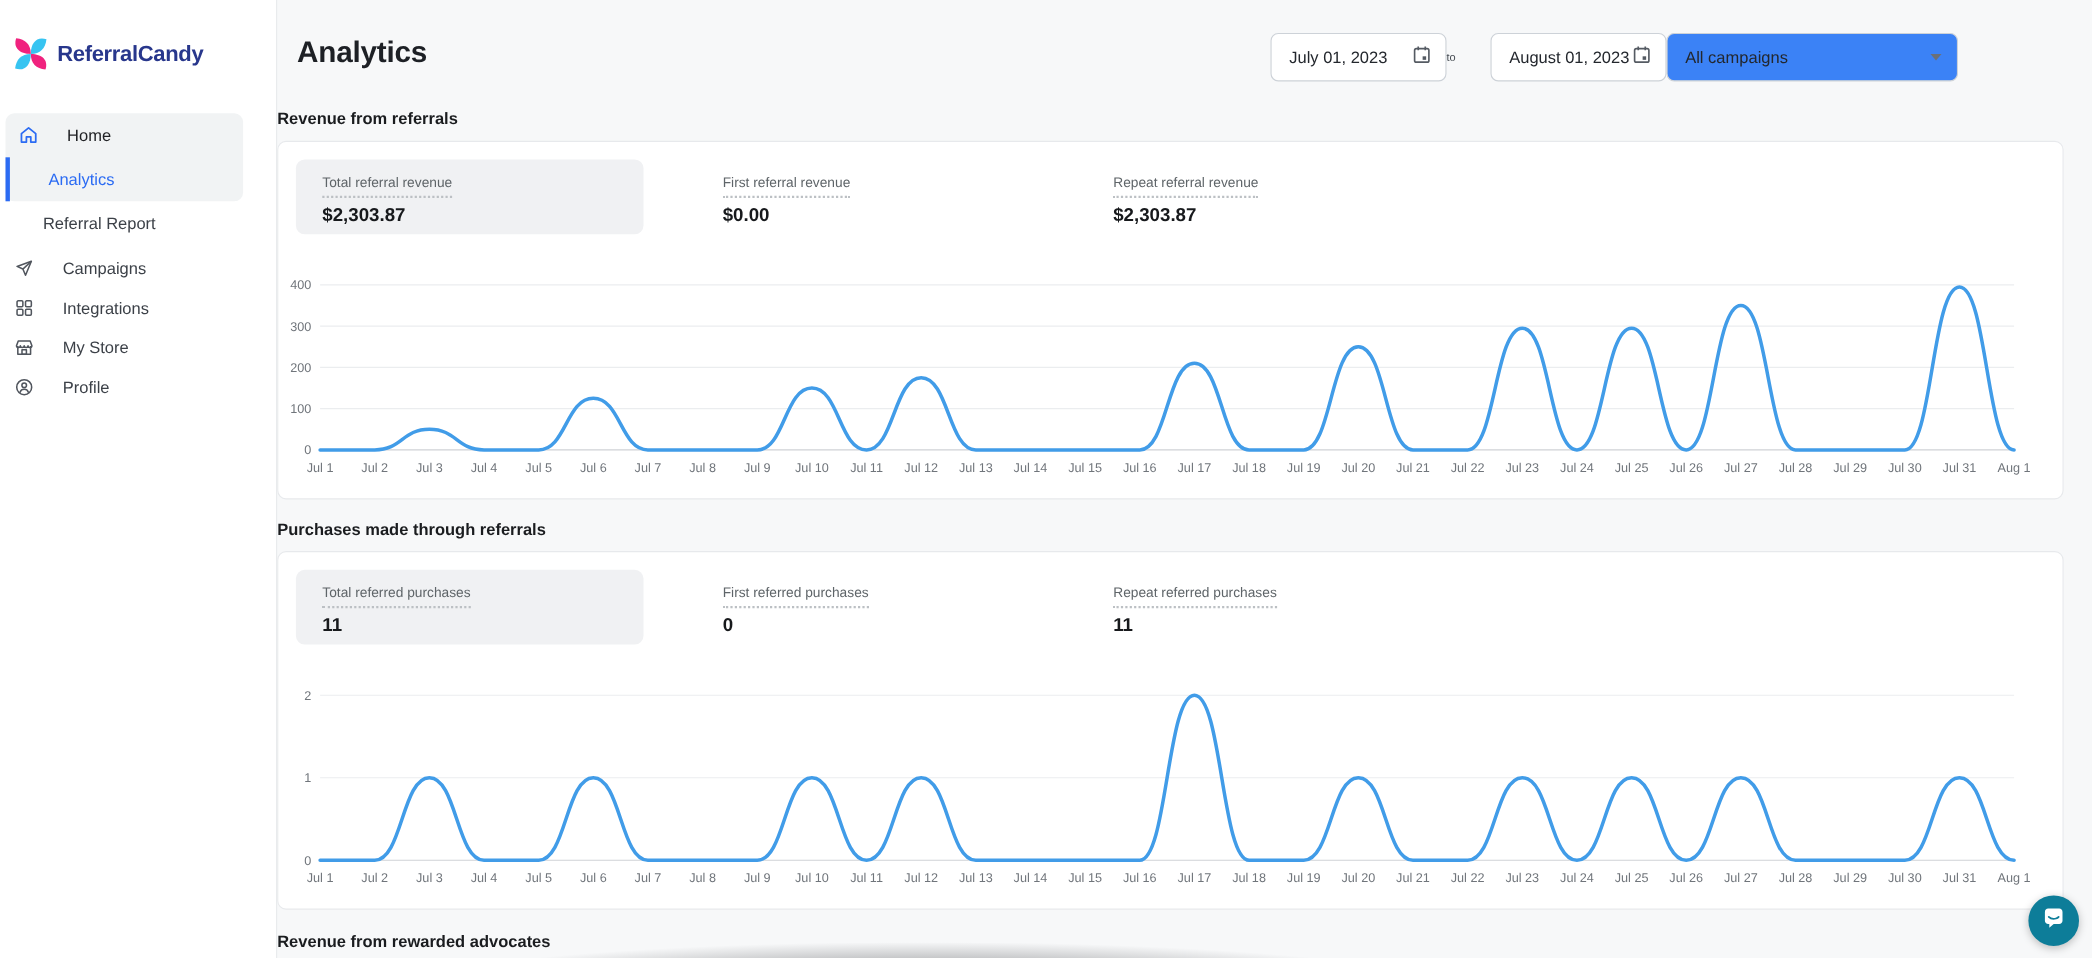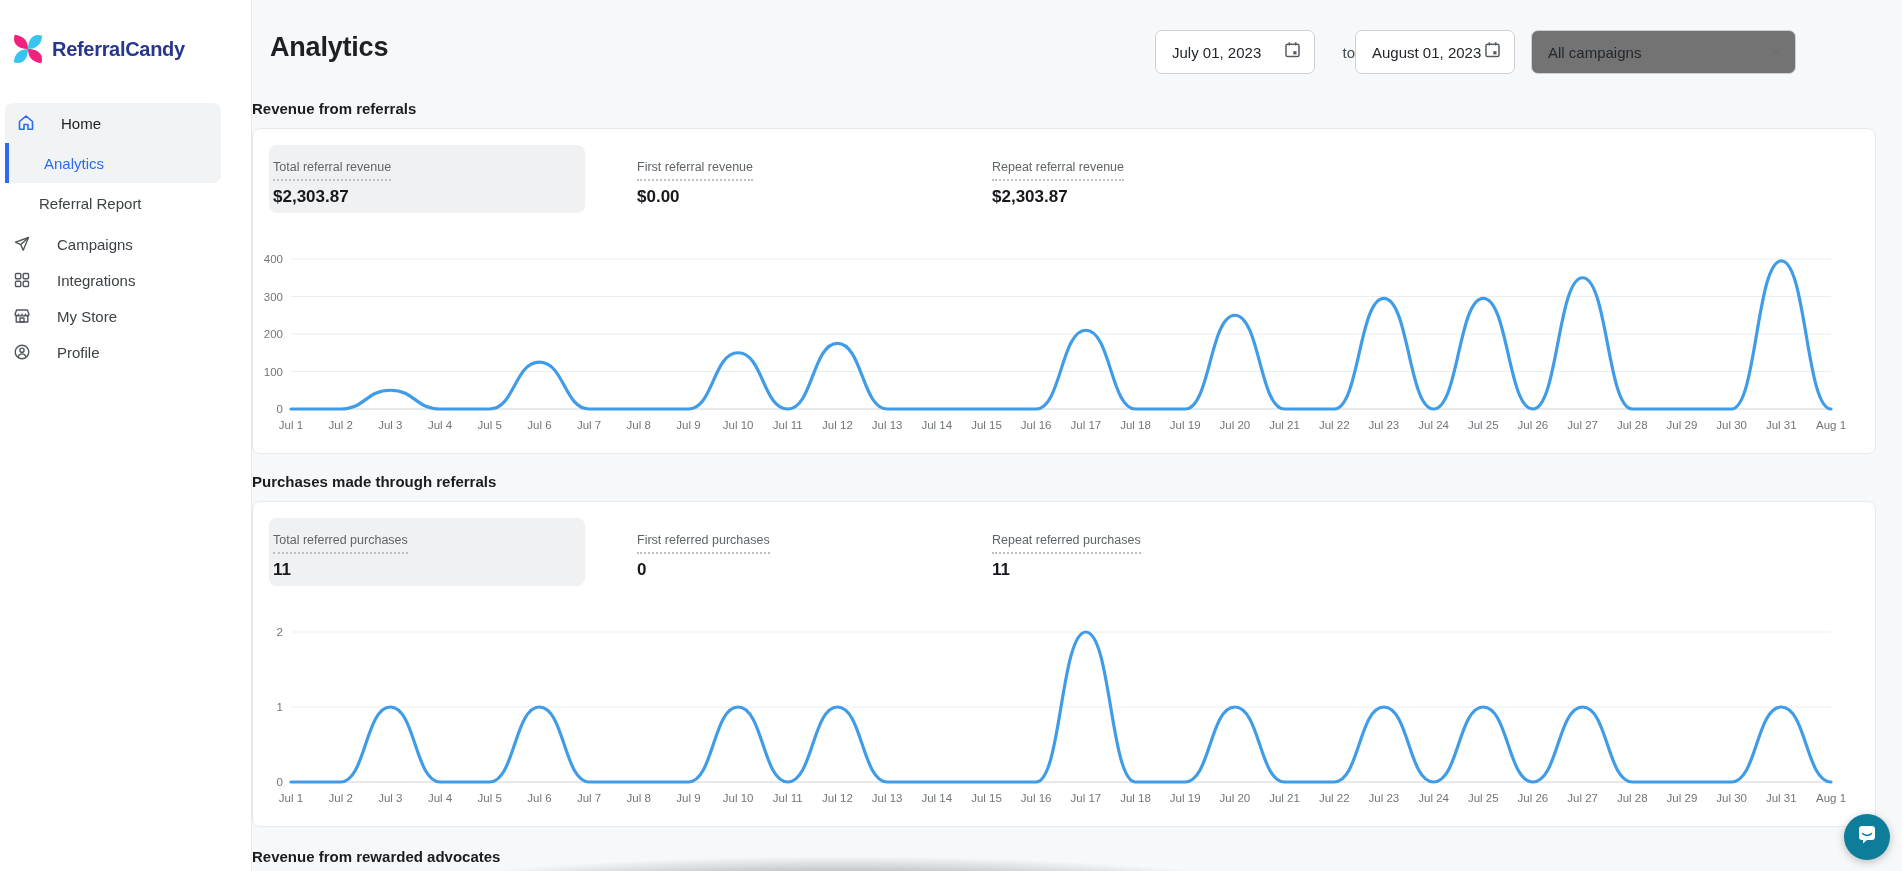--- a/index.html
+++ b/index.html
@@ -20,29 +20,29 @@
   .row-analytics::before { content:""; position:absolute; left:0; top:0; bottom:0; width:4px; background:#2b6bf3; }
   .row-top { height:36px; padding-left:13px; }
 
   
   .main { position:absolute; left:226px; top:0; width:1676px; height:871px; }
   .page-title { position:absolute; left:44px; top:32px; font-size:27px; font-weight:600; color:#1d2025; letter-spacing:-0.2px; }
 
   .controls { position:absolute; left:929px; top:30px; display:flex; align-items:center; }
   .date-box { width:160px; height:44px; background:#fff; border:1px solid #cdd2d8; border-radius:7px; display:flex; align-items:center; justify-content:space-between; padding:0 13px 0 16px; cursor:pointer; }
   .date-text { font-size:15px; color:#23272d; }
-  .to-label { width:40px; text-align:right; font-size:15px; color:#444a51; }
-  .select-box { margin-left:16px; width:265px; height:44px; background:#737373; border:1px solid #cdd2d8; border-radius:7px; display:flex; align-items:center; justify-content:space-between; padding:0 14px 0 16px; cursor:pointer; }
+  .to-label { width:40px; text-align:left; font-size:10px; color:#444a51; }
+  .select-box { width:265px; height:44px; background:#3b82f6; border:1px solid #cdd2d8; border-radius:7px; display:flex; align-items:center; justify-content:space-between; padding:0 14px 0 16px; cursor:pointer; }
   .caret { width:0; height:0; border-left:5px solid transparent; border-right:5px solid transparent; border-top:6px solid #6b7076; }
 
   .section-heading { position:absolute; left:26px; font-size:15px; font-weight:700; color:#1a1c1f; }
   .card { position:absolute; left:26px; width:1624px; height:326px; background:#fff; border:1px solid #e7e9ec; border-radius:8px; }
 
   .stat { position:absolute; top:16px; }
-  .stat-inner { padding:12px 4px; }
+  .stat-inner { padding:12px 24px; }
   .stat-boxed { width:316px; height:68px; background:#f0f1f3; border-radius:8px; }
   .stat-label { display:inline-block; font-size:12.5px; color:#5f6569; border-bottom:2px dotted #bcc0c4; padding-bottom:5px; }
   .stat-value { margin-top:6px; font-size:17px; font-weight:700; color:#17191c; }
   .stat-a { left:16px; }
   .stat-b { left:380px; }
   .stat-c { left:735px; }
 
   .chart-svg { position:absolute; left:0; top:118px; }
   .ytick { font-size:11.5px; fill:#70757b; }
   .xtick { font-size:11.5px; fill:#70757b; }

